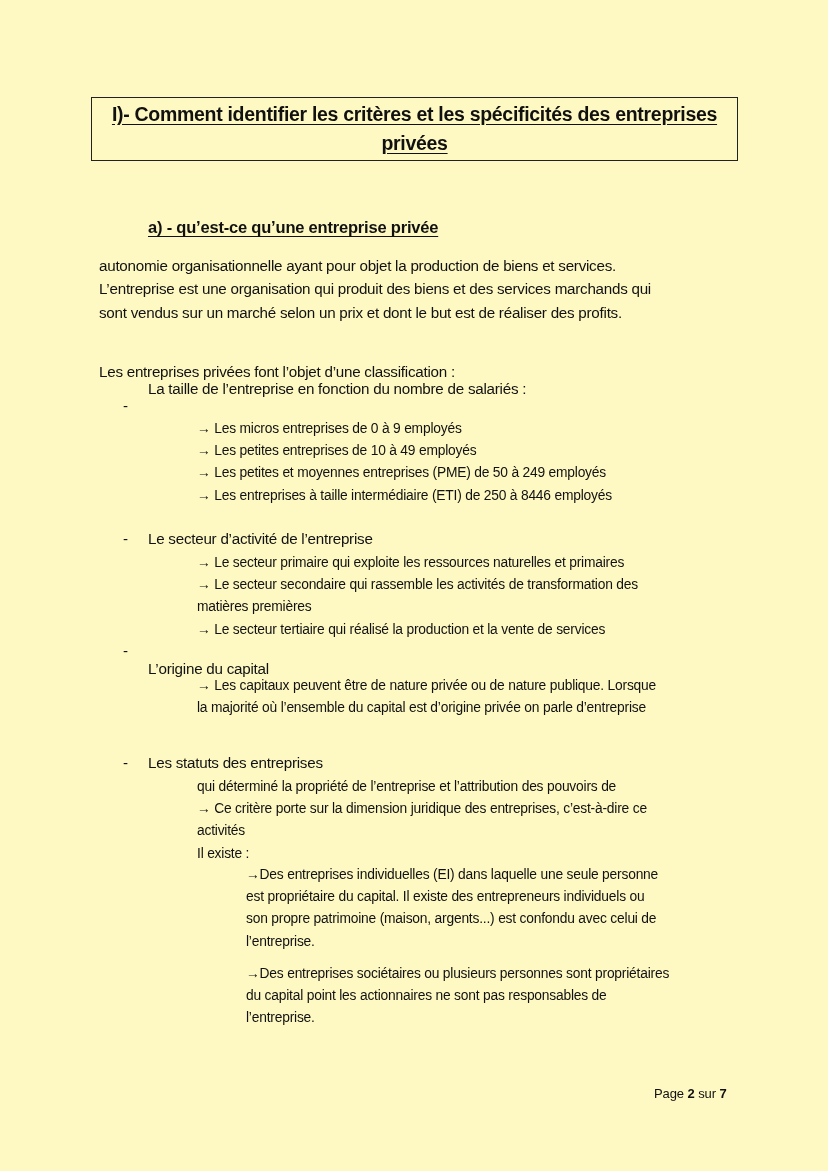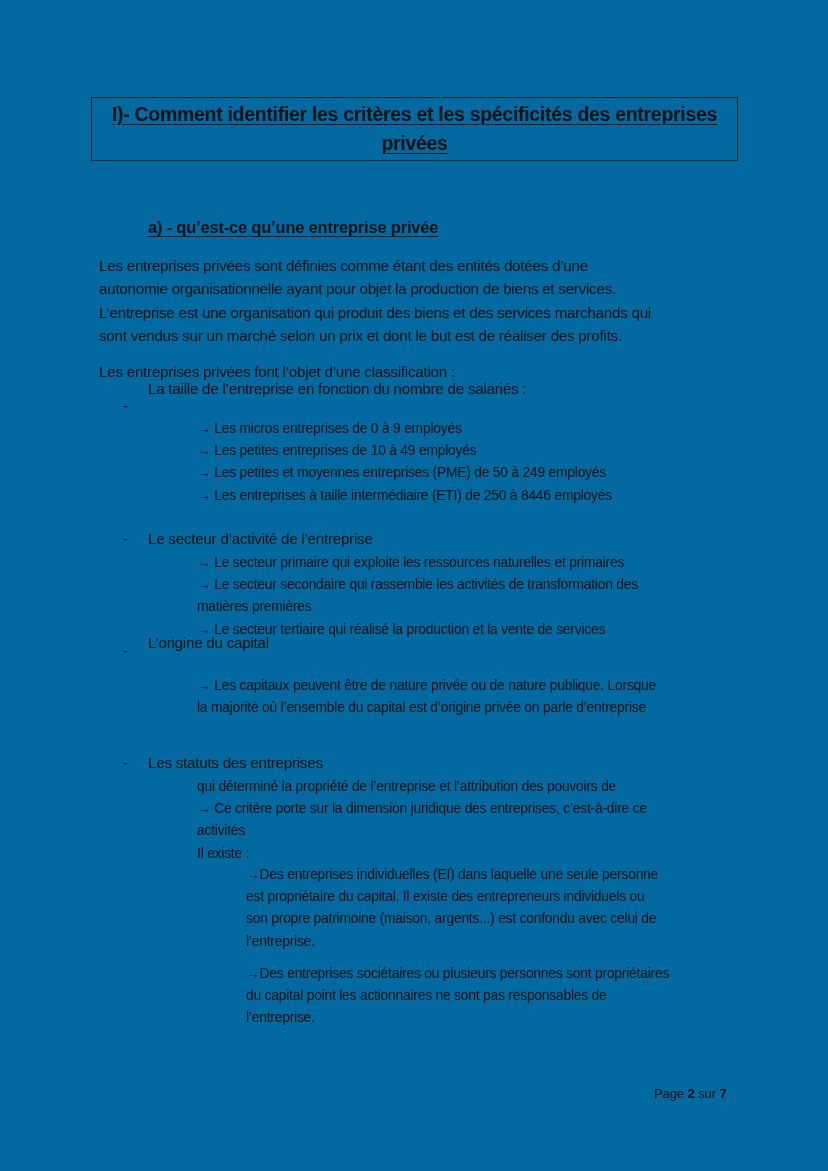--- a/index.html
+++ b/index.html
@@ -1,18 +1,18 @@
 <!DOCTYPE html>
 <html><head>
 <meta charset="utf-8">
 <style>
   * { margin: 0; padding: 0; box-sizing: border-box; }
   html, body { width: 828px; height: 1171px; background: #ffffff; overflow: hidden; }
   body { position: relative; font-family: "Liberation Sans", "DejaVu Sans", sans-serif; color: #111; }
-  .page { position: absolute; left: 0; top: 0; width: 828px; height: 1171px; background: #0369a1; }
+  .page { position: absolute; left: 0; top: 0; width: 828px; height: 1171px; background: #fef9c3; }
 
   .title-box {
     position: absolute; left: 91px; top: 97px; width: 647px; height: 64px;
     border: 1.3px solid #222;
     text-align: center; font-weight: bold; font-size: 19.5px; line-height: 29px;
     padding-top: 2px; letter-spacing: -0.3px;
   }
   .title-box span { text-decoration: underline; text-underline-offset: 3px; }
 
   .subhead {
@@ -39,21 +39,20 @@
 <div class="page">
 
   <div class="title-box">
     <div><span>I)- Comment identifier les critères et les spécificités des entreprises</span></div>
     <div><span>privées</span></div>
   </div>
 
   <div class="subhead">a) - qu’est-ce qu’une entreprise privée</div>
 
   <div class="para p1">
-    <div>Les entreprises privées sont définies comme étant des entités dotées d’une</div>
     <div>autonomie organisationnelle ayant pour objet la production de biens et services.</div>
     <div>L’entreprise est une organisation qui produit des biens et des services marchands qui</div>
     <div>sont vendus sur un marché selon un prix et dont le but est de réaliser des profits.</div>
   </div>
 
   <div class="para p2">Les entreprises privées font l’objet d’une classification :</div>
 
   <div class="bullet-dash" style="top:397px;">-</div>
   <div class="bullet-label" style="top:380px;">La taille de l’entreprise en fonction du nombre de salariés :</div>
   <div class="sub" style="top:418px;">
@@ -66,21 +65,21 @@
   <div class="bullet-dash" style="top:530px;">-</div>
   <div class="bullet-label" style="top:530px;">Le secteur d’activité de l’entreprise</div>
   <div class="sub" style="top:552px;">
     <div>→ Le secteur primaire qui exploite les ressources naturelles et primaires</div>
     <div>→ Le secteur secondaire qui rassemble les activités de transformation des</div>
     <div>matières premières</div>
     <div>→ Le secteur tertiaire qui réalisé la production et la vente de services</div>
   </div>
 
   <div class="bullet-dash" style="top:642px;">-</div>
-  <div class="bullet-label" style="top:634px;">L’origine du capital</div>
+  <div class="bullet-label" style="top:660px;">L’origine du capital</div>
   <div class="sub" style="top:675px;">
     <div>→ Les capitaux peuvent être de nature privée ou de nature publique. Lorsque</div>
     <div>la majorité où l’ensemble du capital est d’origine privée on parle d’entreprise</div>
   </div>
 
   <div class="bullet-dash" style="top:754px;">-</div>
   <div class="bullet-label" style="top:754px;">Les statuts des entreprises</div>
   <div class="sub" style="top:776px;">
     <div>qui déterminé la propriété de l’entreprise et l’attribution des pouvoirs de</div>
     <div>→ Ce critère porte sur la dimension juridique des entreprises, c’est-à-dire ce</div>

